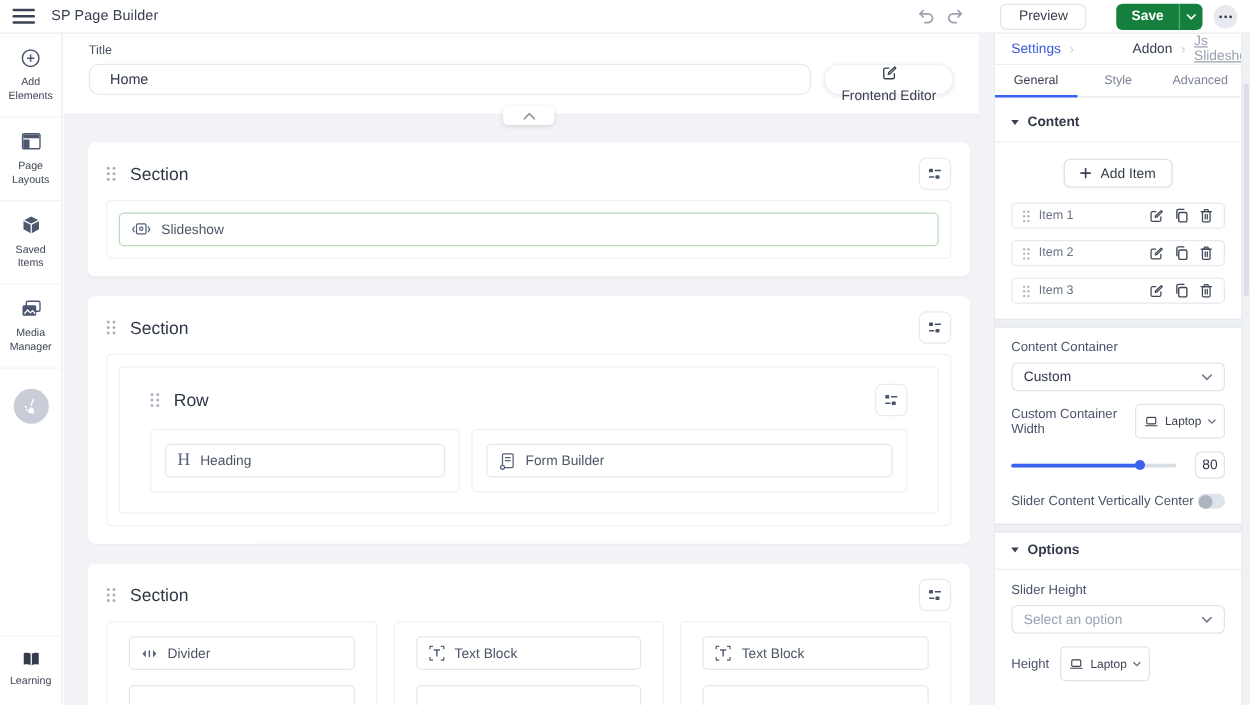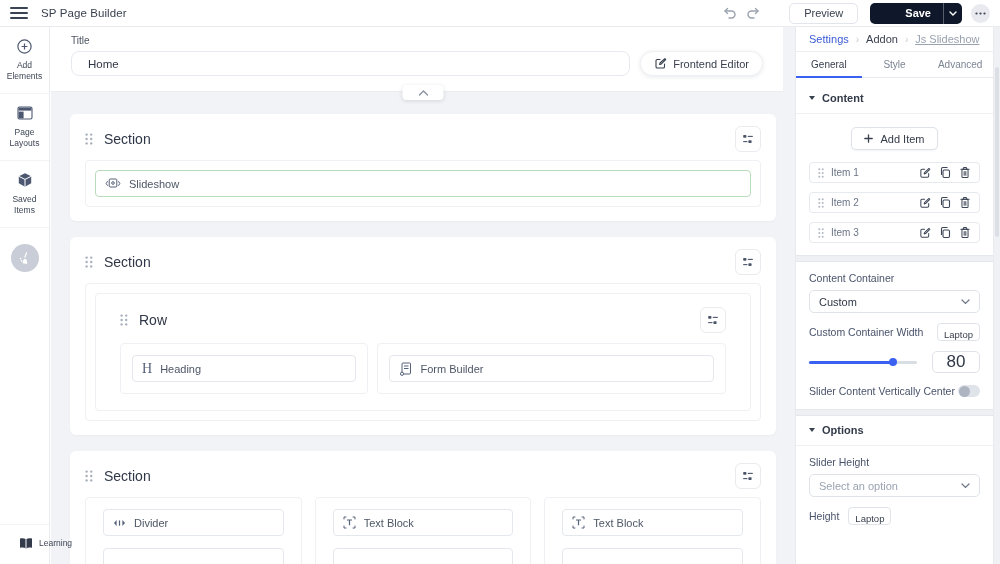--- a/index.html
+++ b/index.html
@@ -8,42 +8,42 @@
   svg { display:block; }
 
   
   .topbar { position:absolute; top:0; left:0; right:0; height:27px; background:#fff; border-bottom:1px solid #e9ebef; display:flex; align-items:center; padding:0 10px; z-index:10; }
   .hamburger { width:18px; height:14px; display:flex; flex-direction:column; justify-content:space-between; cursor:pointer; padding:1px 0; }
   .hamburger span { height:2px; background:#3a4354; border-radius:1px; }
   .app-title { font-size:11.5px; color:#39414f; margin-left:13px; letter-spacing:.1px; }
   .tb-right { margin-left:auto; display:flex; align-items:center; gap:9px; }
   .tb-icon-btn { color:#9aa3ae; display:flex; align-items:center; }
   .btn-preview { height:21px; border:1px solid #e2e5ea; border-radius:5px; background:#fff; padding:0 14px; font-size:11px; color:#39414f; display:flex; align-items:center; margin-left:20px; }
-  .btn-save { height:21px; border-radius:5px; background:#0f172a; color:#fff; display:flex; align-items:center; font-size:11px; font-weight:bold; overflow:hidden; margin-left:3px;padding-left:23px; }
+  .btn-save { height:21px; border-radius:5px; background:#15803d; color:#fff; display:flex; align-items:center; font-size:11px; font-weight:bold; overflow:hidden; margin-left:15px; }
   .btn-save .save-main { padding:0 12px; display:flex; align-items:center; height:100%; }
   .btn-save .save-caret { width:19px; height:100%; display:flex; align-items:center; justify-content:center; border-left:1px solid rgba(255,255,255,.3); }
   .btn-more { width:19px; height:19px; border-radius:50%; background:#e8eaef; display:flex; align-items:center; justify-content:center; }
   .btn-more svg circle { fill:#39414f; }
 
   
   .sidebar { position:absolute; top:27px; left:0; bottom:0; width:50px; background:#fff; border-right:1px solid #e9ebef; display:flex; flex-direction:column; align-items:center; z-index:5; }
   .sb-item { width:100%; padding:11px 2px 11px; display:flex; flex-direction:column; align-items:center; gap:6px; border-bottom:1px solid #f1f3f5; cursor:pointer; }
   .sb-item .ic { color:#4d5870; height:16px; display:flex; align-items:center; }
   .sb-label { font-size:8.5px; line-height:1.3; color:#3d4656; text-align:center; }
   .sb-assist { margin-top:16px; width:28px; height:28px; border-radius:50%; background:#c9cdd7; display:flex; align-items:center; justify-content:center; cursor:pointer; }
   .sb-spacer { flex:1; }
-  .sb-learning { width:100%; border-top:1px solid #f1f3f5; padding:12px 18px 14px; display:flex; flex-direction:row; align-items:center; gap:5px; cursor:pointer; }
+  .sb-learning { width:100%; border-top:1px solid #f1f3f5; padding:12px 2px 14px; display:flex; flex-direction:column; align-items:center; gap:5px; cursor:pointer; }
 
   
   .canvas { position:absolute; top:27px; left:51px; right:205px; bottom:0; background:#f2f3f6; overflow:hidden; }
   .canvas-header { position:absolute; top:0; left:0; right:12px; height:65px; background:#fff; border-bottom:1px solid #ebedf0; padding:8px 20px 0; }
   .title-label { font-size:10px; color:#4a5363; margin-bottom:5px; }
   .title-row { display:flex; align-items:center; }
   .title-input { width:600px; height:25px; border:1px solid #e6e9ee; border-radius:8px; padding:0 16px; font-size:11.5px; color:#2f3747; outline:none; font-family:"Liberation Sans",sans-serif; }
-  .fe-btn { margin-left:10px; height:25px; border-radius:13px; border:1px solid #eef0f3; background:#fff; box-shadow:0 1px 4px rgba(25,35,65,.10); padding:0 13px; display:flex; align-items:center; gap:6px; font-size:11px; color:#39414f; cursor:pointer; white-space:nowrap; }
+  .fe-btn { margin-left:10px; height:25px; border-radius:13px; border:1px solid #eef0f3; background:#fff; box-shadow:0 1px 4px rgba(25,35,65,.10); padding:0 13px; display:flex; align-items:center; gap:6px; font-size:11px; color:#39414f; cursor:pointer; white-space:nowrap;flex-direction:column; }
   .collapse-btn { position:absolute; top:58px; left:50%; transform:translateX(-50%); width:41px; height:15px; background:#fff; border-radius:4px; box-shadow:0 1px 4px rgba(25,35,65,.14); display:flex; align-items:center; justify-content:center; cursor:pointer; z-index:3; }
 
   .sections { position:absolute; top:66px; left:0; right:0; bottom:-60px; padding:21px 19px; overflow:hidden; }
   .section-card { background:#fff; border-radius:6px; padding:11px 15px 14px; margin-bottom:16px; box-shadow:0 1px 2px rgba(20,30,60,.03); }
   .sec-head { display:flex; align-items:center; height:27px; margin-bottom:8px; }
   .drag6 { color:#a8b0bc; cursor:grab; margin-right:11px; }
   .sec-title { font-size:14px; color:#2f3747; }
   .tool-btn { margin-left:auto; width:26px; height:26px; border:1px solid #e9ebef; border-radius:6px; background:#fff; display:flex; align-items:center; justify-content:center; cursor:pointer; color:#4a5568; }
   .container-box { border:1px solid #eef0f3; border-radius:4px; padding:9px; background:#fff; }
   .addon { border:1px solid #e4e7ec; border-radius:4px; height:27px; display:flex; align-items:center; gap:8px; padding:0 9px; font-size:11px; color:#4d5666; background:#fff; cursor:pointer; }
@@ -62,21 +62,21 @@
 
   
   .panel { position:absolute; top:27px; right:0; bottom:0; width:205px; background:#fff; border-left:1px solid #e6e9ed; z-index:5; }
   .panel-scrollbar { position:absolute; top:0; right:0; bottom:0; width:7px; background:#eff1f4; border-left:1px solid #e9ebef; }
   .panel-thumb { position:absolute; top:40px; left:1px; right:1px; height:170px; background:#dcdfe5; border-radius:3px; }
   .panel-inner { position:absolute; top:0; left:0; right:7px; bottom:0; overflow:hidden; }
 
   .breadcrumb { height:25px; display:flex; align-items:center; gap:7px; padding:0 13px; border-bottom:1px solid #eceef1; font-size:11px; }
   .bc-sep { color:#c6ccd4; font-size:10px; }
   .bc-1 { color:#3b5bd7; }
-  .bc-2 { color:#39414f; }
+  .bc-2 { color:#39414f;margin-left:40px; }
   .bc-3 { color:#98a1ae;text-decoration:underline; }
 
   .tabs { display:flex; height:26px; border-bottom:1px solid #e6e9ed; }
   .tab { flex:1; display:flex; align-items:center; justify-content:center; font-size:10px; color:#7c8594; position:relative; cursor:pointer; }
   .tab.active { color:#39414f; }
   .tab.active::after { content:""; position:absolute; bottom:-1px; left:0; right:0; height:2px; background:#3a61f0; }
 
   .group-head { display:flex; align-items:center; gap:7px; padding:0 13px 9px; font-size:11px; font-weight:bold; color:#323a49; border-bottom:1px solid #eef0f3; cursor:pointer; }
   .caret-down { width:0; height:0; border-left:3.5px solid transparent; border-right:3.5px solid transparent; border-top:4.5px solid #39414f; }
   .mt14 { margin-top:14px; }
@@ -95,27 +95,27 @@
   .group-sep { height:7px; background:#eef0f3; border-top:1px solid #e4e7eb; border-bottom:1px solid #e4e7eb; margin-top:12px; }
 
   .field { padding:10px 13px 0; }
   .field-label { font-size:10.5px; color:#49536a; margin-bottom:6px; }
   .select { height:23px; border:1px solid #dfe3e9; border-radius:5px; display:flex; align-items:center; justify-content:space-between; padding:0 9px; font-size:11px; color:#2f3747; background:#fff; cursor:pointer; }
   .select .ph { color:#9aa3b2; }
   .sel-chevron { color:#6b7585; }
 
   .label-row { display:flex; justify-content:space-between; align-items:center; }
   .inline-row { display:flex; align-items:center; gap:9px; }
-  .device-pill { display:inline-flex; align-items:center; gap:5px; border:1px solid #e0e4e9; border-radius:4px; height:18px; padding:0 6px; font-size:9.5px; color:#39414f; background:#fff; cursor:pointer;flex-direction:column; }
+  .device-pill { display:inline-flex; align-items:center; gap:5px; border:1px solid #e0e4e9; border-radius:4px; height:28px; padding:0 6px; font-size:9.5px; color:#39414f; background:#fff; cursor:pointer; }
 
   .slider-row { display:flex; align-items:center; gap:15px; margin-top:10px; }
   .slider { position:relative; flex:1; height:3px; border-radius:2px; background:#d9dde4; cursor:pointer; }
   .slider-fill { position:absolute; left:0; top:0; bottom:0; background:#3a61f0; border-radius:2px; }
   .slider-thumb { position:absolute; right:-4px; top:50%; transform:translateY(-50%); width:8px; height:8px; border-radius:50%; background:#3a61f0; }
-  .num-input { width:48px; height:22px; border:1px solid #dfe3e9; border-radius:5px; text-align:center; font-size:17px; color:#2f3747; outline:none; font-family:"Liberation Sans",sans-serif; background:#fff; }
+  .num-input { width:24px; height:22px; border:1px solid #dfe3e9; border-radius:5px; text-align:center; font-size:11px; color:#2f3747; outline:none; font-family:"Liberation Sans",sans-serif; background:#fff; }
 
   .toggle-row { display:flex; justify-content:space-between; align-items:center; margin-top:12px; }
   .toggle-label { font-size:10.5px; color:#49536a; }
   .toggle { width:22px; height:12px; border-radius:6px; position:relative; cursor:pointer; flex:0 0 auto; }
   .toggle .knob { position:absolute; top:0.5px; width:11px; height:11px; border-radius:50%; }
   .toggle.off { background:#dfe3ea; } .toggle.off .knob { left:0.5px; background:#aeb5c1; }
 </style>
 </head>
 <body>
 
@@ -179,20 +179,30 @@
     <span class="sb-label">Page Layouts</span>
   </div>
   <div class="sb-item">
     <span class="ic">
       <svg width="16" height="16" viewBox="0 0 16 16">
           <path d="M8 1.2 14.2 4.3v7L8 14.8 1.8 11.3v-7z" fill="currentColor"></path>
           <path d="M1.8 4.3 8 7.4l6.2-3.1M8 7.4v7.4" fill="none" stroke="#fff" stroke-width="1"></path>
         </svg>
     </span>
     <span class="sb-label">Saved Items</span>
+  </div>
+  <div class="sb-item">
+    <span class="ic">
+      <svg width="16" height="14" viewBox="0 0 16 14" fill="none">
+          <rect x="4" y="1" width="11" height="8" rx="1.2" stroke="currentColor" stroke-width="1.1"></rect>
+          <rect x="1" y="4.2" width="11" height="8.3" rx="1.2" fill="currentColor"></rect>
+          <path d="M2.5 11l2.6-3 2.2 2.3L9 8.5l2.2 2.5" stroke="#fff" stroke-width="1" fill="none"></path>
+        </svg>
+    </span>
+    <span class="sb-label">Media Manager</span>
   </div>
   <div class="sb-assist">
     <span>
       <svg width="14" height="14" viewBox="0 0 14 14" fill="none" stroke="#fff" stroke-width="1.2" stroke-linecap="round">
           <path d="M8.6 1.8 6.9 6.2"></path>
           <path d="M4.6 12.2c.3-3 1.3-4.6 2.8-4.3 1.5.3 2 2.1 1.6 5z" fill="#fff" stroke="none"></path>
           <path d="M2.6 7.6h.01M3.6 9.9h.01" stroke-width="1.6"></path>
         </svg>
     </span>
   </div>

